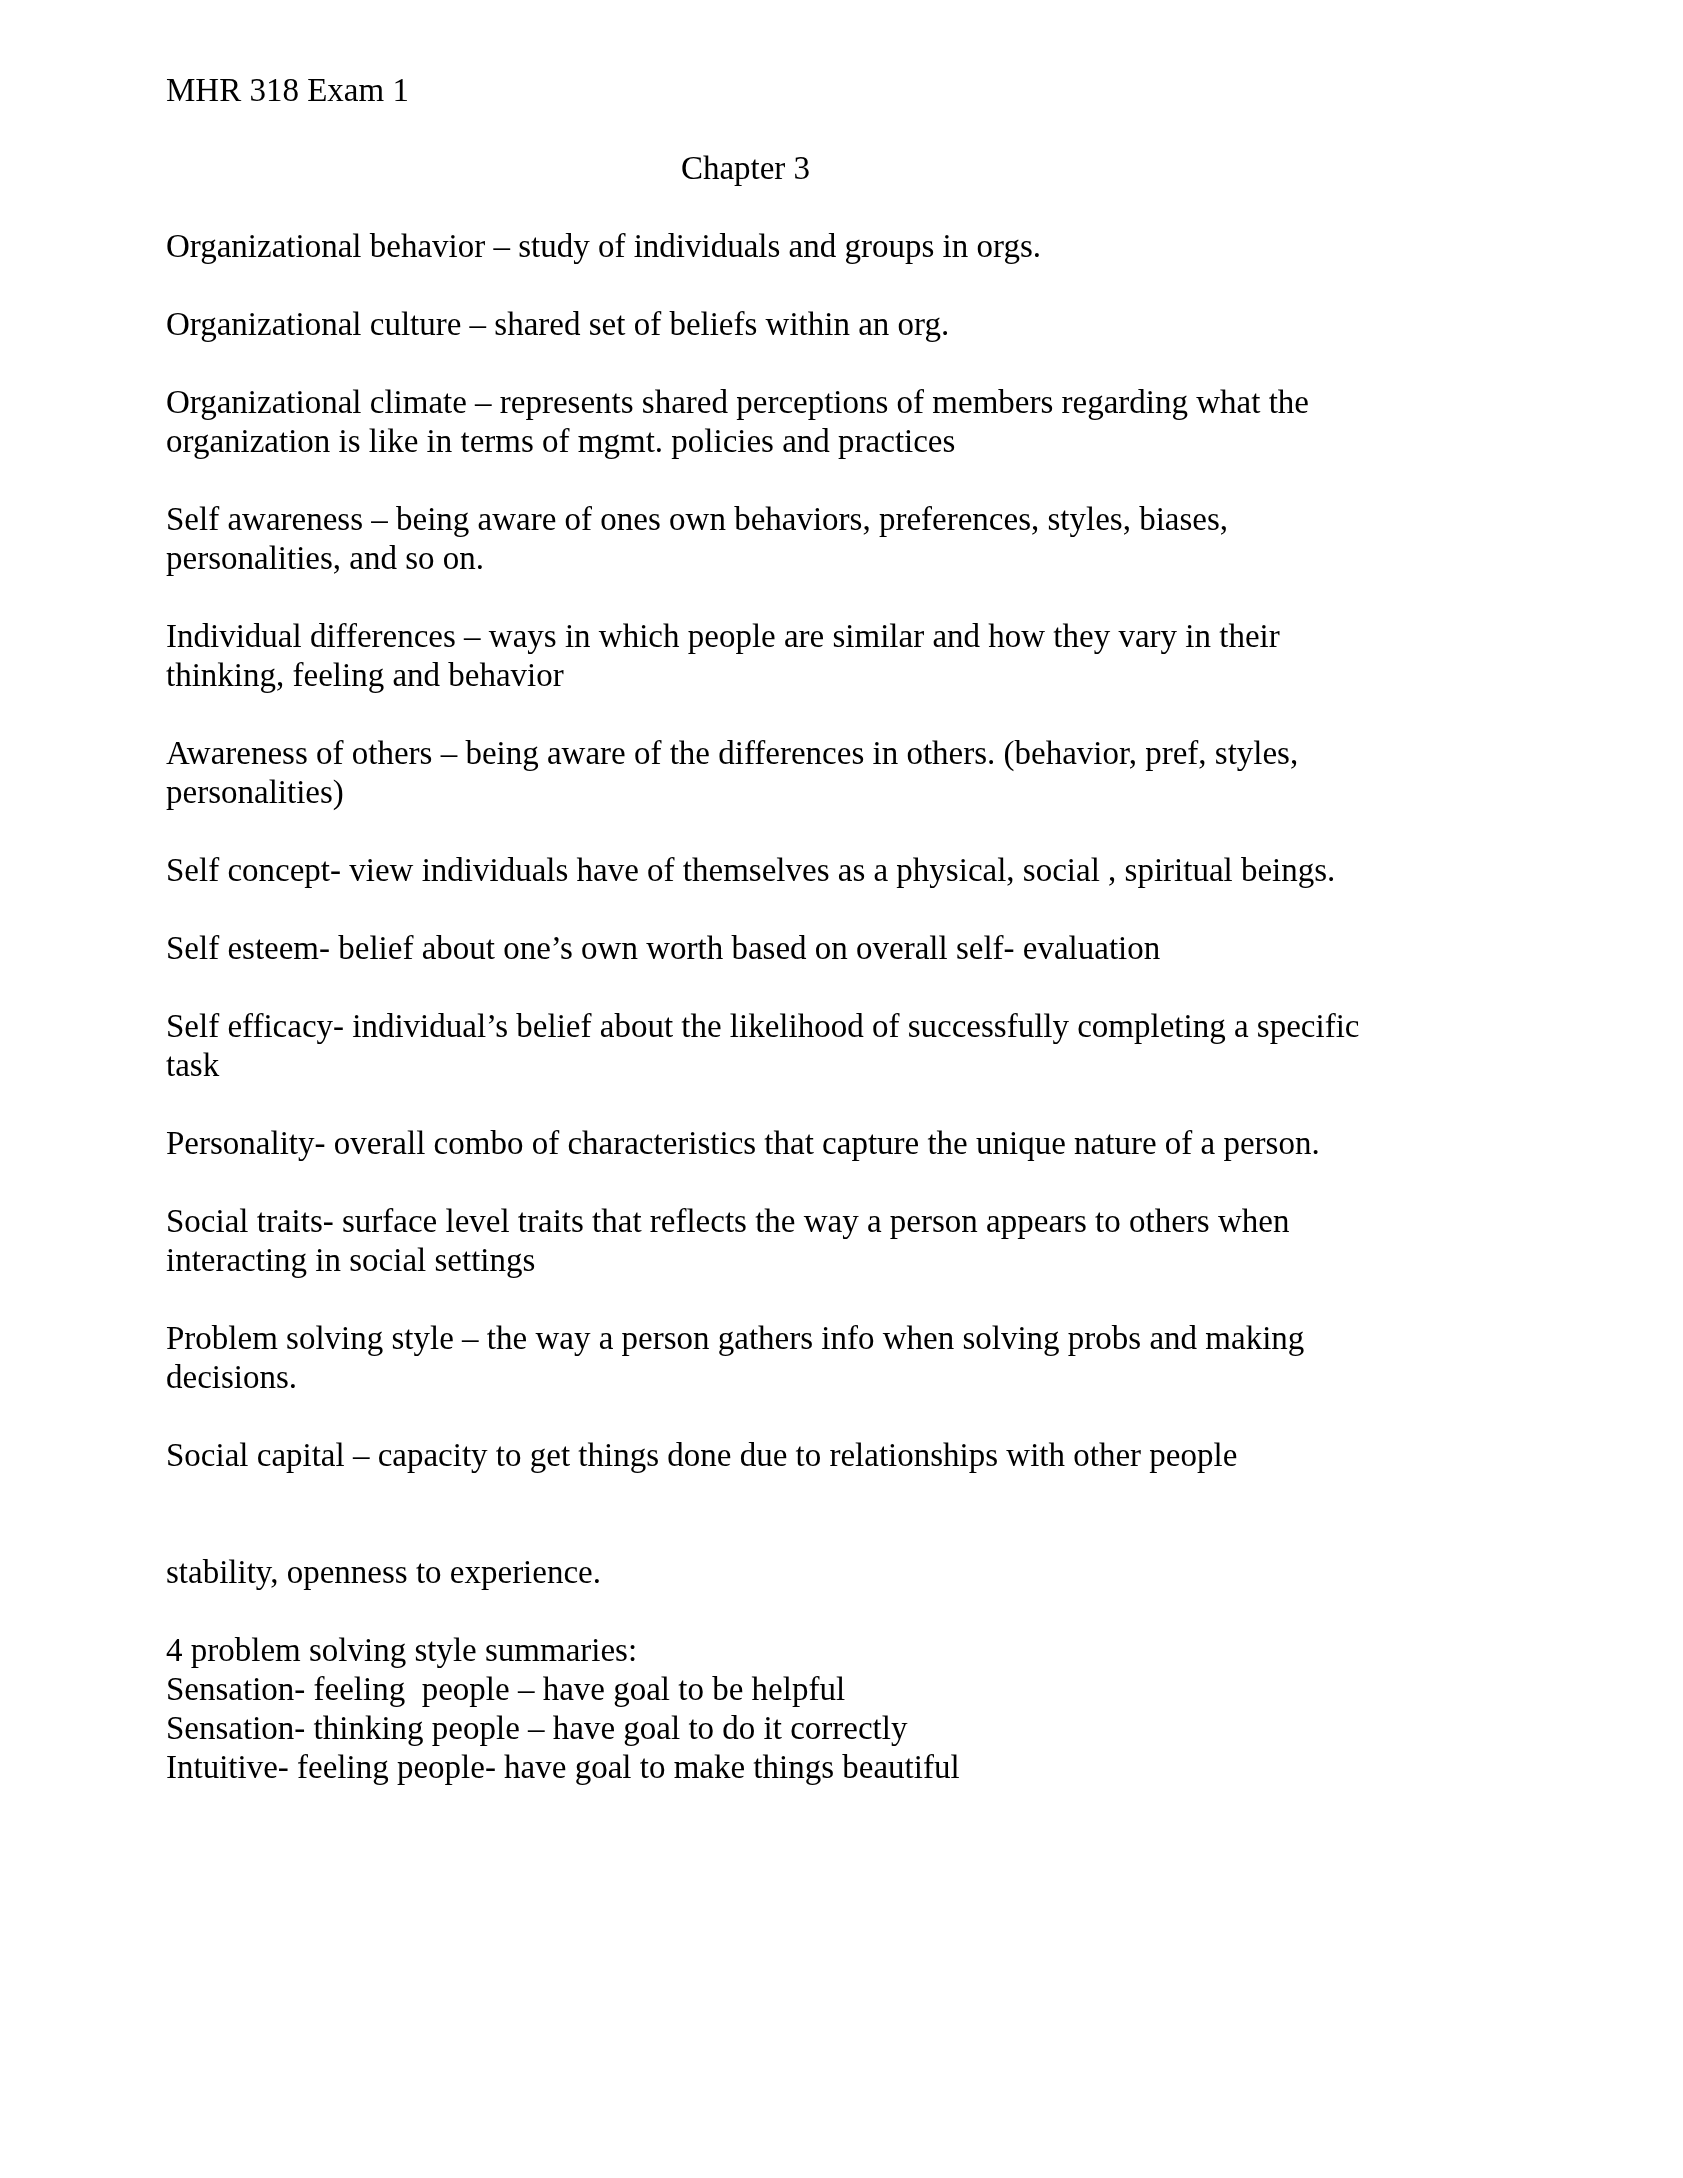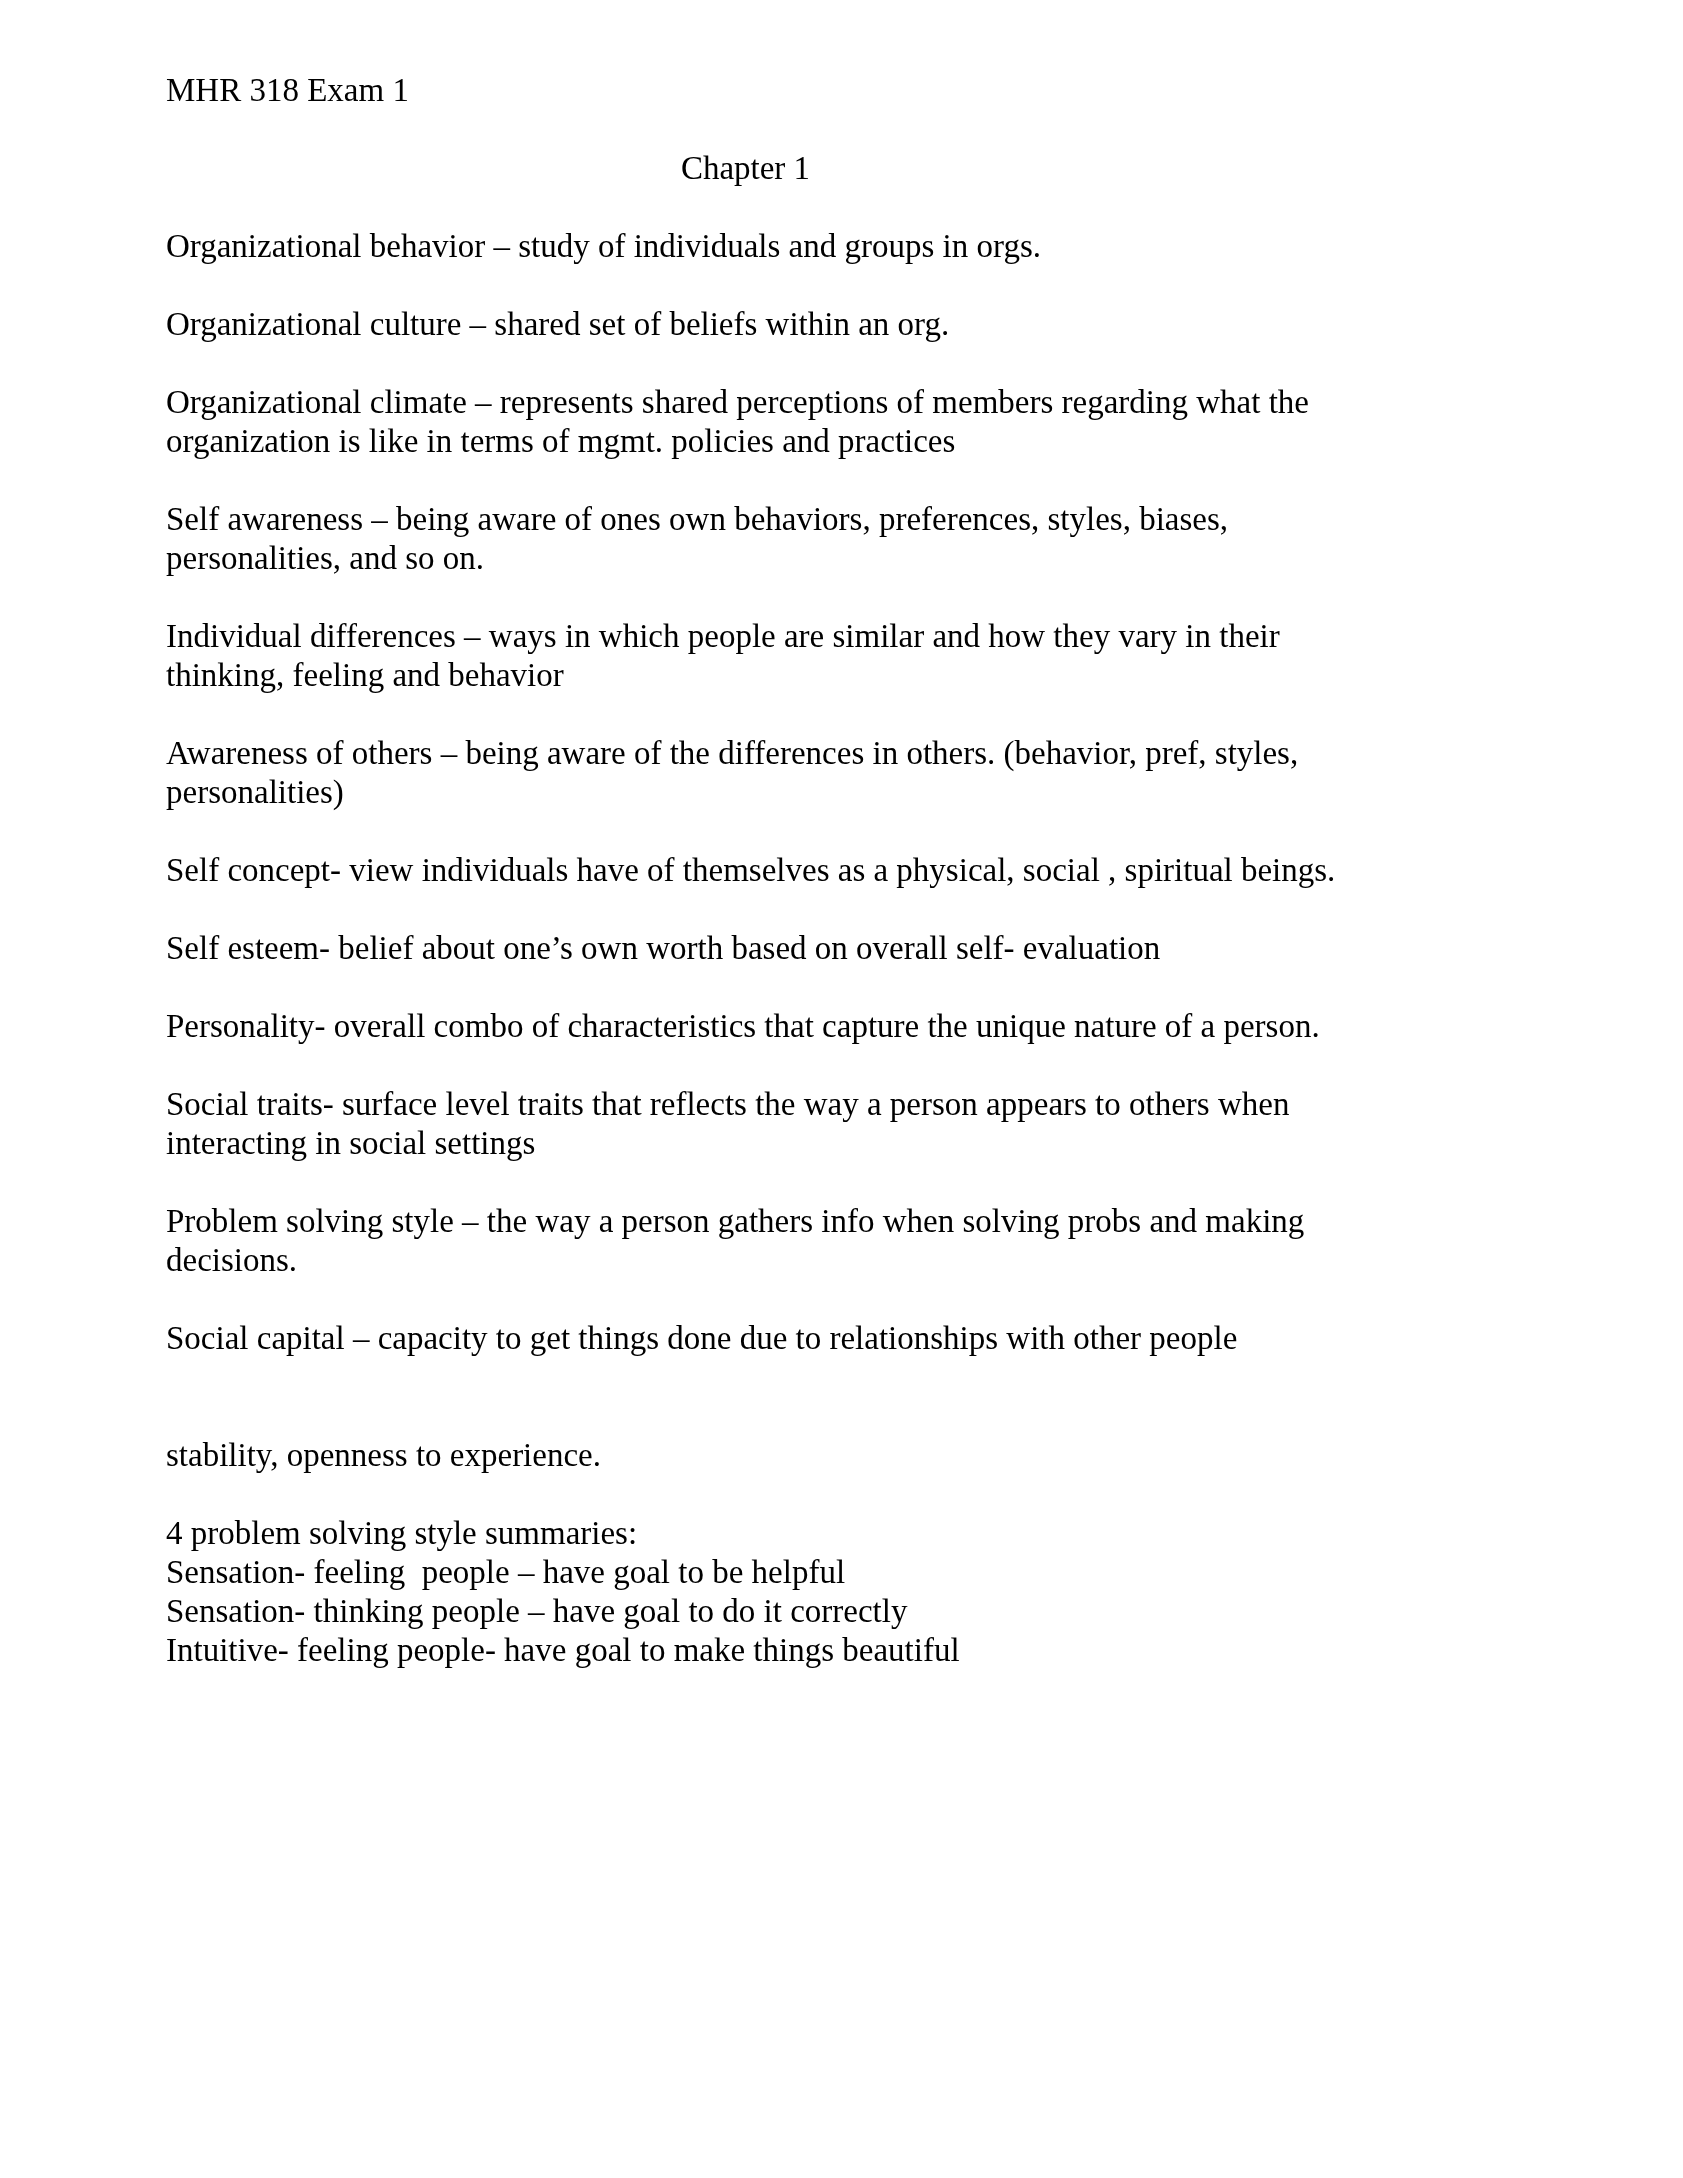--- a/index.html
+++ b/index.html
@@ -36,21 +36,21 @@
     white-space: pre;
   }
 </style>
 </head>
 <body>
 
 <div class="page">
 
   <div class="doc-header">MHR 318 Exam 1</div>
 
-  <div class="chapter-title">Chapter 1</div>
+  <div class="chapter-title">Chapter 3</div>
 
   <p class="para">
     <span class="line">Organizational behavior – study of individuals and groups in orgs.</span>
   </p>
 
   <p class="para">
     <span class="line">Organizational culture – shared set of beliefs within an org.</span>
   </p>
 
   <p class="para">
@@ -74,20 +74,24 @@
   </p>
 
   <p class="para">
     <span class="line">Self concept- view individuals have of themselves as a physical, social , spiritual beings.</span>
   </p>
 
   <p class="para">
     <span class="line">Self esteem- belief about one’s own worth based on overall self- evaluation</span>
   </p>
 
+  <p class="para">
+    <span class="line">Self efficacy- individual’s belief about the likelihood of successfully completing a specific</span><br>
+    <span class="line">task</span>
+  </p>
 
   <p class="para">
     <span class="line">Personality- overall combo of characteristics that capture the unique nature of a person.</span>
   </p>
 
 
   <p class="para">
     <span class="line">Social traits- surface level traits that reflects the way a person appears to others when</span><br>
     <span class="line">interacting in social settings</span>
   </p>

